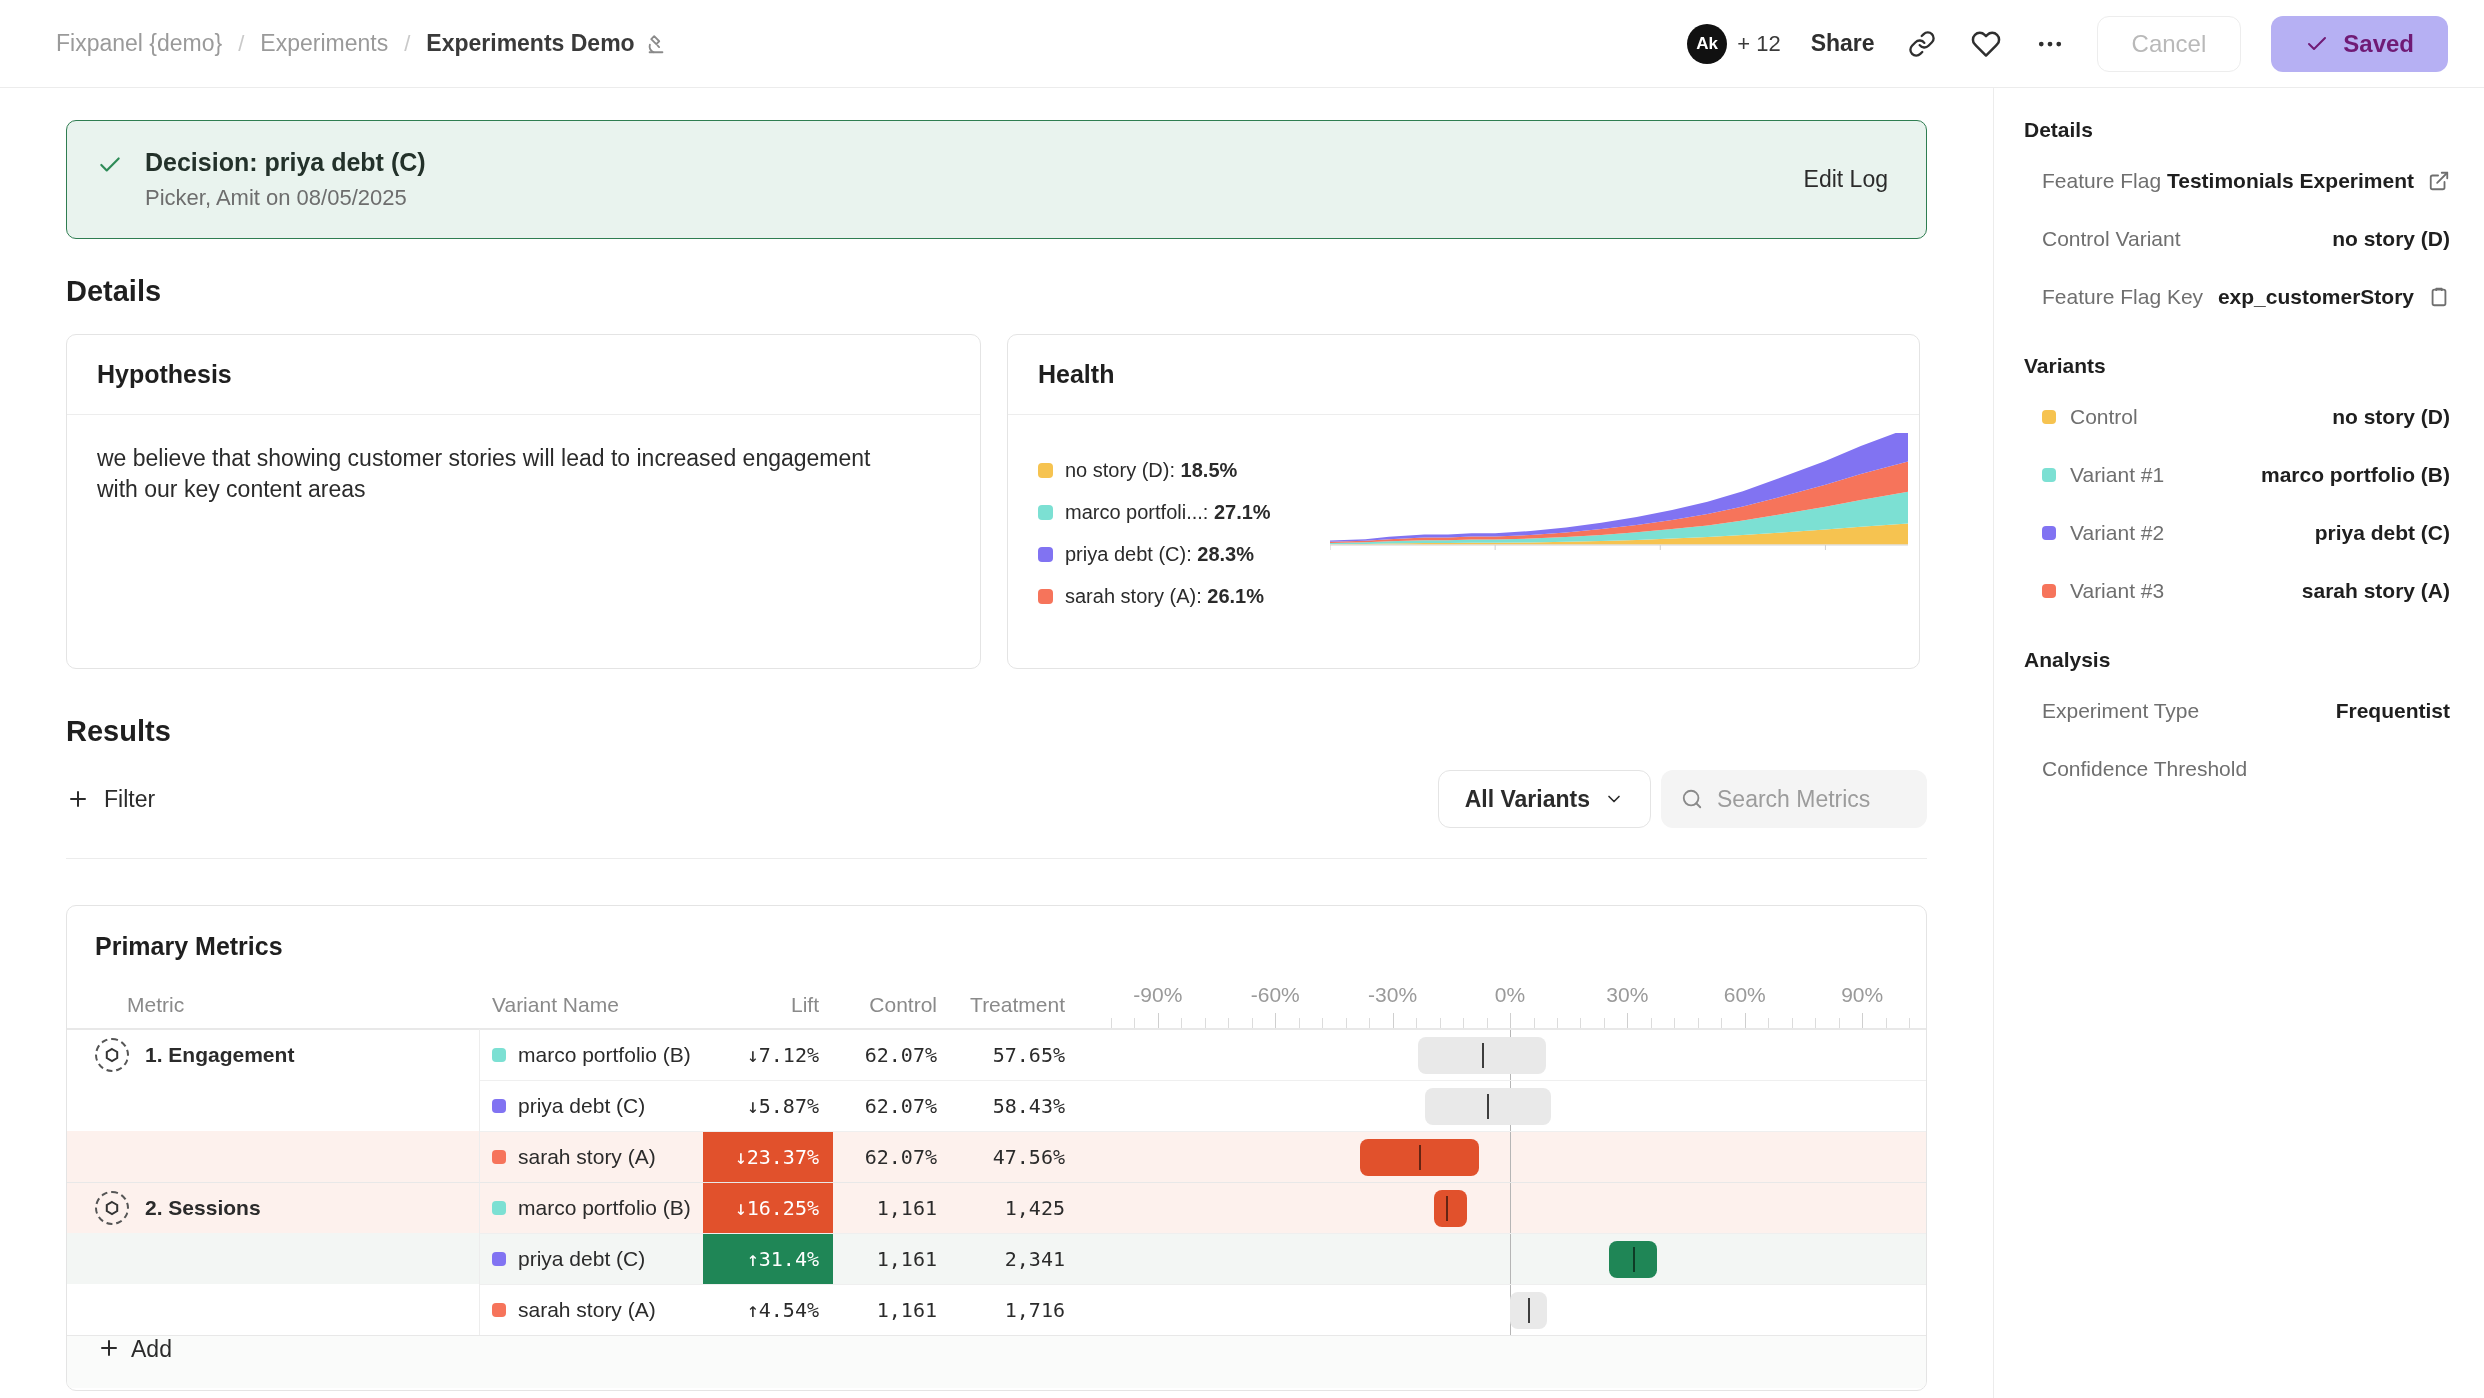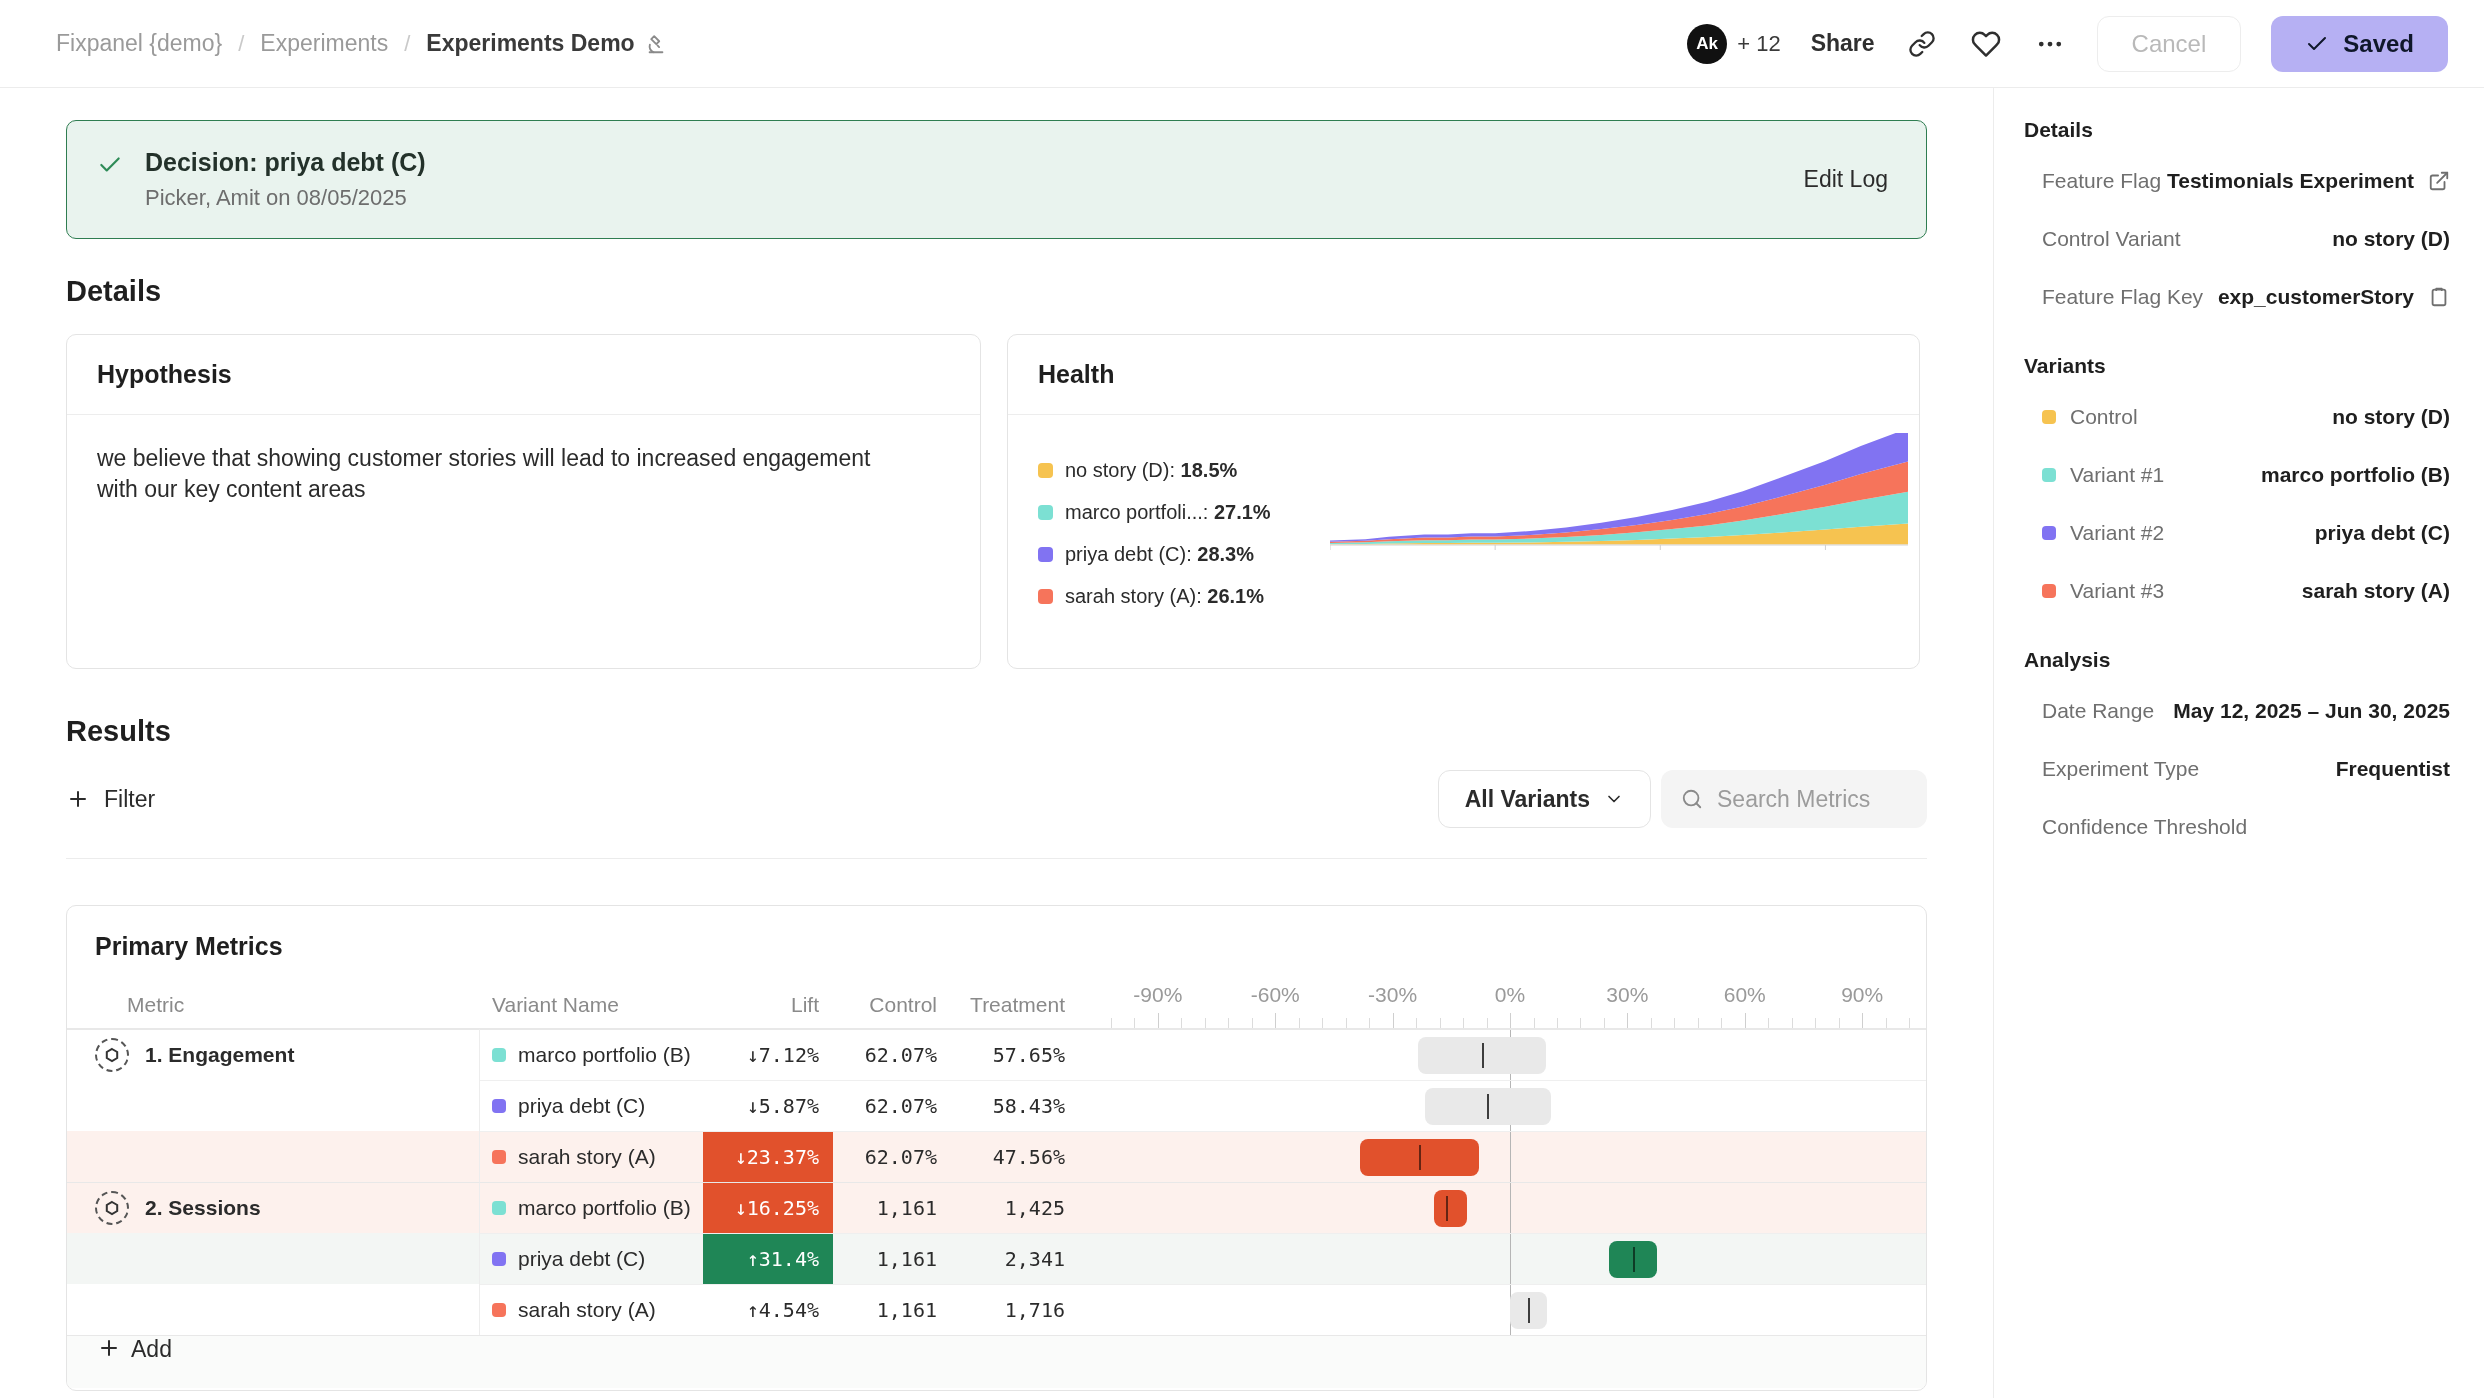--- a/index.html
+++ b/index.html
@@ -16,21 +16,21 @@
   .crumb-sep { color:#c9c9c9; font-size:22px; }
   .topbar-right { margin-left:auto; display:flex; align-items:center; gap:30px; }
   .avatar { width:40px; height:40px; border-radius:50%; background:#111; color:#fff;
     display:flex; align-items:center; justify-content:center; font-weight:700; font-size:17px; }
   .collab { font-size:22px; color:#3a3a3a; margin-left:-18px; }
   .share { font-size:23px; font-weight:600; color:#2f2f2f; cursor:pointer; }
   .icon-btn { width:34px; height:34px; display:flex; align-items:center; justify-content:center; cursor:pointer; color:#2f2f2f;}
   .btn { height:56px; border-radius:12px; display:flex; align-items:center; justify-content:center;
     font-size:24px; padding:0 34px; cursor:pointer; }
   .btn.cancel { background:#fff; border:1px solid #ededed; color:#b9b9b9; font-weight:500;}
-  .btn.saved { border:none; color:#0f172a; font-weight:600; gap:14px; }
+  .btn.saved { border:none; color:#701a75; font-weight:600; gap:14px; }
 
   
   .cols { display:flex; height:1310px; }
   .main { width:1993px; padding:0 66px; overflow:hidden; }
   .sidebar { width:491px; border-left:1px solid #ececec; padding:30px 34px 0 30px; }
 
   
   .banner { margin-top:32px; height:119px; border:1px solid #2f7d51; background:#e9f3ee;
     border-radius:10px; display:flex; align-items:center; padding:0 38px 0 30px; }
   .banner-check { color:#2e8b57; margin-right:22px; margin-top:-26px; }
@@ -476,24 +476,20 @@
             <span class="sb-value">priya debt (C)</span>
           </div>
           <div class="sb-row">
             <span class="sb-label"><span class="swatch" style="background:#f6745b"></span>Variant #3</span>
             <span class="sb-value">sarah story (A)</span>
           </div>
         </div>
         <div class="sb-section">
           <div class="sb-title">Analysis</div>
           <div class="sb-row">
-            <span class="sb-label">Date Range</span>
-            <span class="sb-value">May 12, 2025 – Jun 30, 2025</span>
-          </div>
-          <div class="sb-row">
             <span class="sb-label">Experiment Type</span>
             <span class="sb-value">Frequentist</span>
           </div>
           <div class="sb-row">
             <span class="sb-label">Confidence Threshold</span>
             <span class="sb-value"></span>
           </div>
         </div>
       </div>
   </div>

